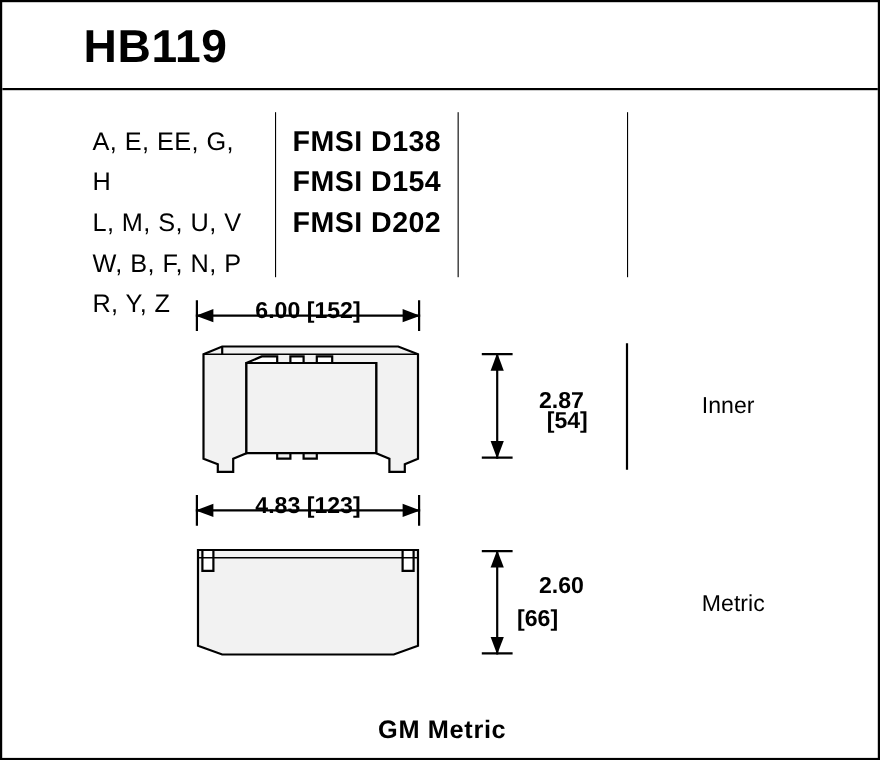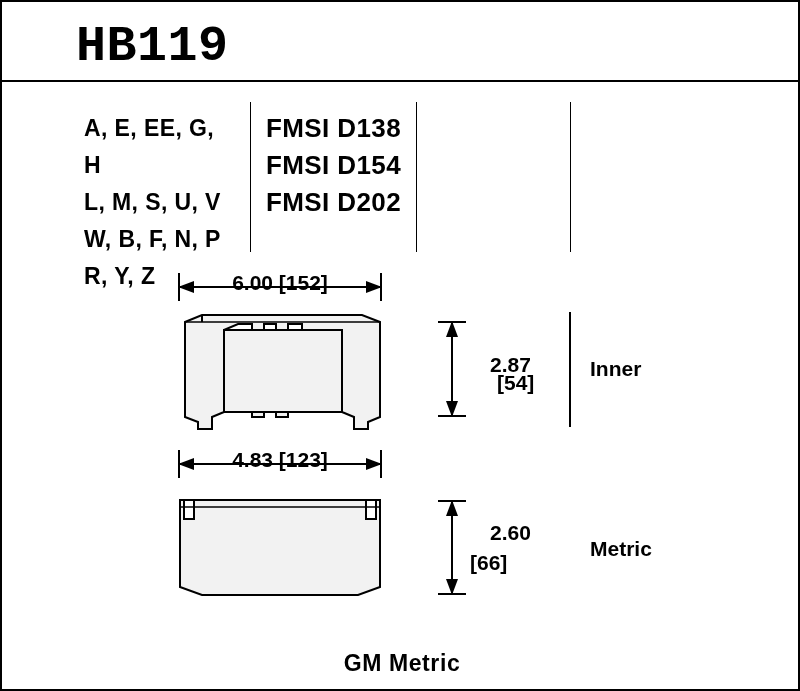--- a/index.html
+++ b/index.html
@@ -19,42 +19,41 @@
     box-sizing: border-box;
     border: 2px solid #000000;
     overflow: hidden;
   }
 
   
   .part-number {
     position: absolute;
     left: 74px;
     top: 16px;
-    font-size: 50px;
+    font-size: 42px;
     font-weight: bold;
     letter-spacing: 0.5px;
-    font-family: Liberation Mono, monospace;
   }
   .hdr-rule {
     position: absolute;
     left: 0;
     top: 78px;
     width: 800px;
     height: 2px;
     background: #000000;
   }
 
   
   .spec-col-a {
     position: absolute;
     left: 82px;
     top: 108px;
     width: 150px;
     font-size: 23px;
-    font-weight: bold;
+    font-weight: normal;
     line-height: 37px;
     letter-spacing: 0.4px;
   }
   .spec-col-b {
     position: absolute;
     left: 264px;
     top: 108px;
     width: 150px;
     font-size: 26px;
     font-weight: bold;
@@ -95,21 +94,22 @@
     font-size: 21px;
     font-weight: bold;
     white-space: nowrap;
   }
   .dim.center { text-align: center; }
   .dim.two-line { line-height: 28px; }
 
   .label-side {
     position: absolute;
     font-size: 21px;
-    font-weight: bold;
+    font-weight: normal;
+    margin-left: 48px;
   }
 
   .footer-title {
     position: absolute;
     left: 0;
     top: 648px;
     width: 800px;
     text-align: center;
     font-size: 23px;
     font-weight: bold;

